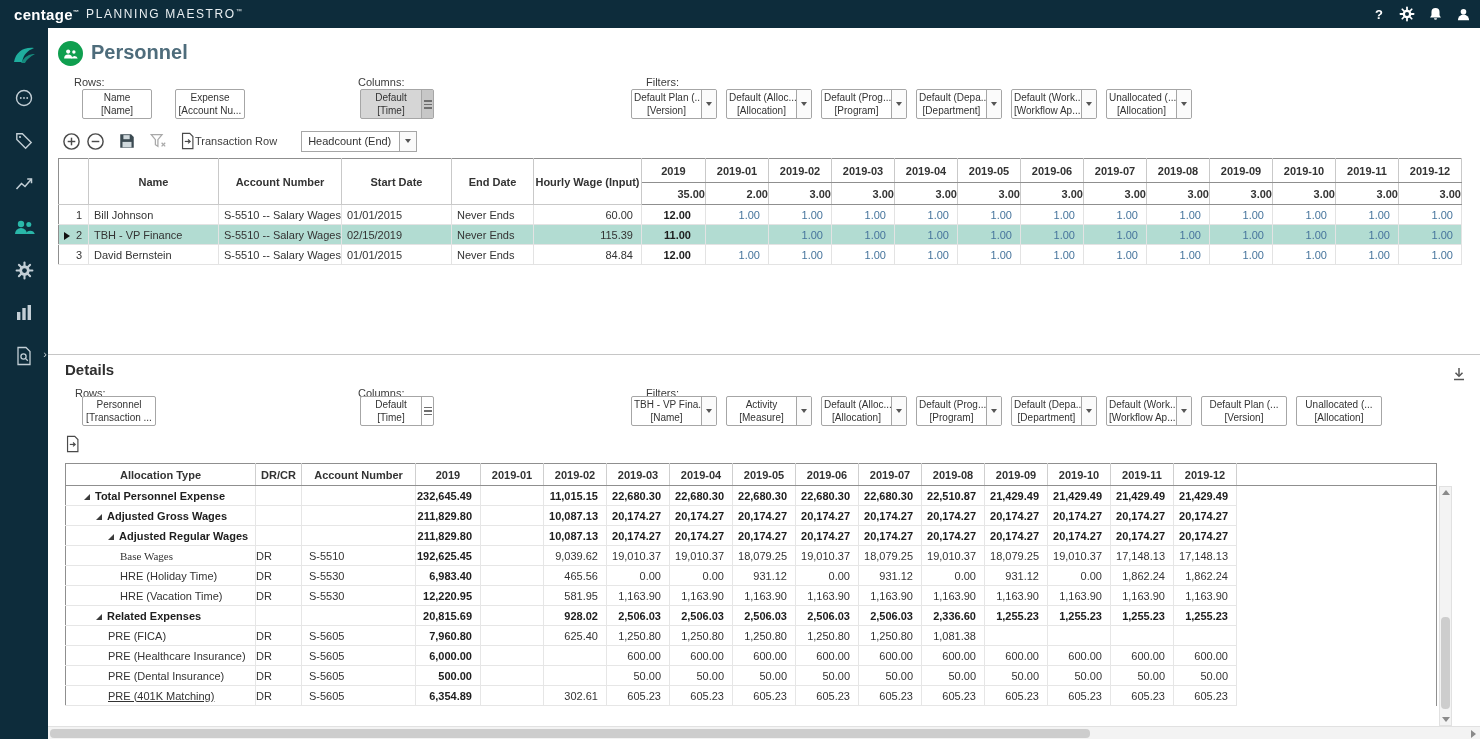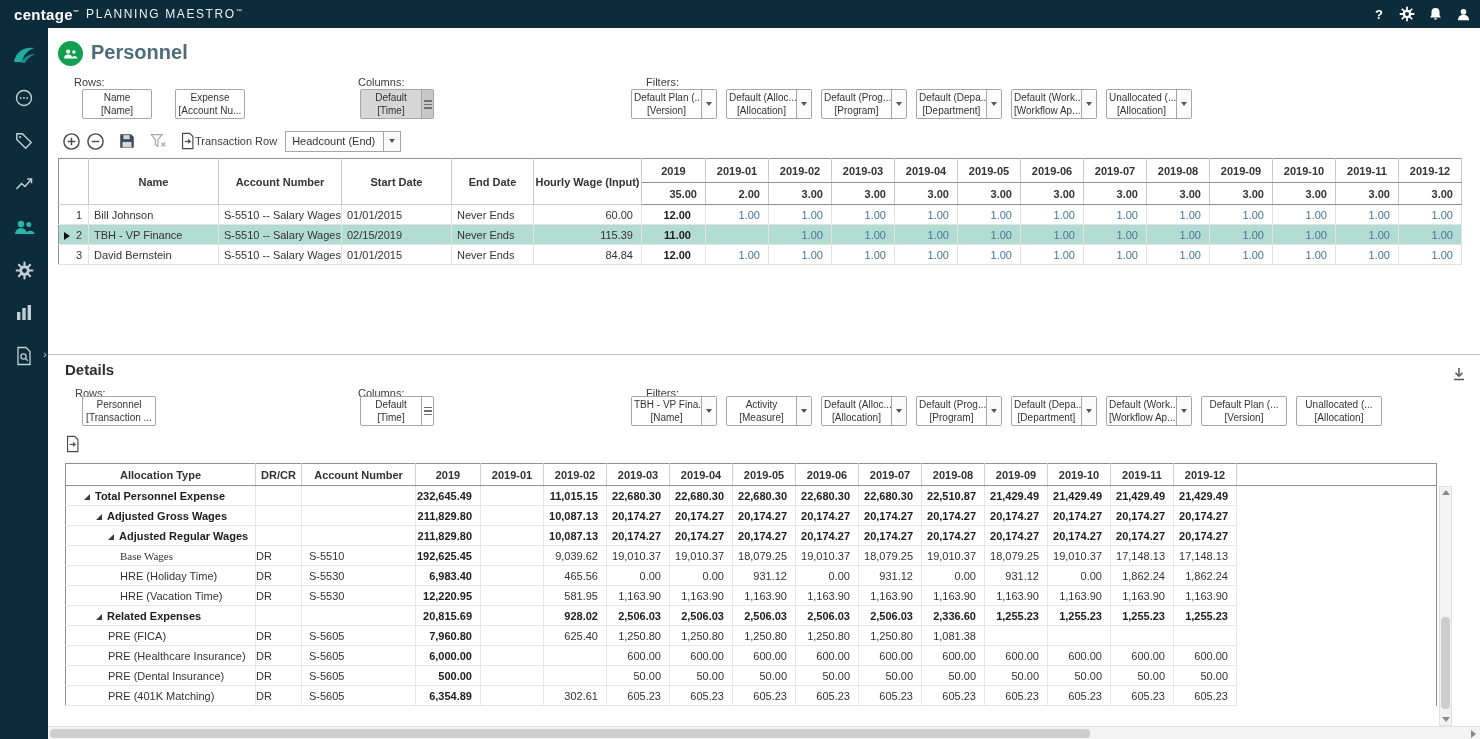--- a/index.html
+++ b/index.html
@@ -44,32 +44,32 @@
   .d-rows-group .pill{width:74px}
   .d-cols-group{position:absolute;left:312px;top:368px}
   .d-cols-group .pill{width:74px}
   .d-filters-group{position:absolute;left:583px;top:368px;display:flex;gap:9px}
   .d-filters-group .pill{width:86px}
 
   .toolbar{position:absolute;left:14px;top:100px;height:26px;display:flex;align-items:center}
   .tbtn{display:flex;align-items:center;justify-content:center;cursor:pointer}
   .tb-gap{margin-left:13px}
   .tb-label{font-size:11px;color:#3c3c3c}
-  .measure-dd{margin-left:8px;width:116px;height:21px;border:1px solid #a6a6a6;display:flex;
+  .measure-dd{margin-left:24px;width:116px;height:21px;border:1px solid #a6a6a6;display:flex;
     align-items:center;font-size:11px;color:#333;padding-left:6px;background:#fff;cursor:pointer}
   .dd-arrow{margin-left:auto;width:17px;align-self:stretch;border-left:1px solid #a6a6a6;
     display:flex;align-items:center;justify-content:center;background:#fafafa}
 
   table{border-collapse:collapse;table-layout:fixed;font-size:11px;color:#333}
   .grid-top{position:absolute;left:10px;top:130px}
   .grid-top table{border:1px solid #8f8f8f}
   .grid-top thead th{font-weight:bold;text-align:center;border-right:1px solid #c9c9c9;background:#fff}
   .grid-top tr.lbl th{height:24px;border-bottom:1px solid #c9c9c9}
   .grid-top tr.lbl th.span2{border-bottom:1px solid #8f8f8f}
-  .grid-top tr.tot th{height:22px;border-bottom:1px solid #8f8f8f;text-align:right;padding-right:8px}
+  .grid-top tr.tot th{height:22px;border-bottom:1px solid #8f8f8f;text-align:right;}
   .grid-top tbody td{height:20px;border-right:1px solid #e3e3e3;border-bottom:1px solid #e3e3e3;
     white-space:nowrap;overflow:hidden}
   .grid-top td.txt{padding-left:5px}
   td.num{text-align:right;padding-right:8px}
   .grid-top td.wage{}
   .grid-top td.year{font-weight:bold;color:#1d1d1d;padding-right:14px}
   .grid-top td.mon{color:#46749c}
   .grid-top td.gutter{text-align:right;padding-right:6px;color:#333}
   tr.sel td{background:#b2dcd2}
   .rowmark{display:inline-block;width:0;height:0;border-top:4px solid transparent;
@@ -812,21 +812,21 @@
             <td class="num dmon">50.00</td>
             <td class="num dmon">50.00</td>
             <td class="num dmon">50.00</td>
             <td class="num dmon">50.00</td>
             <td class="num dmon">50.00</td>
             <td class="num dmon">50.00</td>
             <td class="num dmon">50.00</td>
             <td class="fill"></td>
           </tr>
           <tr>
-            <td class="tt" style="padding-left: 42px;">PRE (401K Matching)</td>
+            <td class="tt" style="padding-left: 42px; text-decoration: underline;">PRE (401K Matching)</td>
             <td class="ctr">DR</td>
             <td class="acct">S-5605</td>
             <td class="num dyear">6,354.89</td>
             <td class="num dmon"></td>
             <td class="num dmon">302.61</td>
             <td class="num dmon">605.23</td>
             <td class="num dmon">605.23</td>
             <td class="num dmon">605.23</td>
             <td class="num dmon">605.23</td>
             <td class="num dmon">605.23</td>

